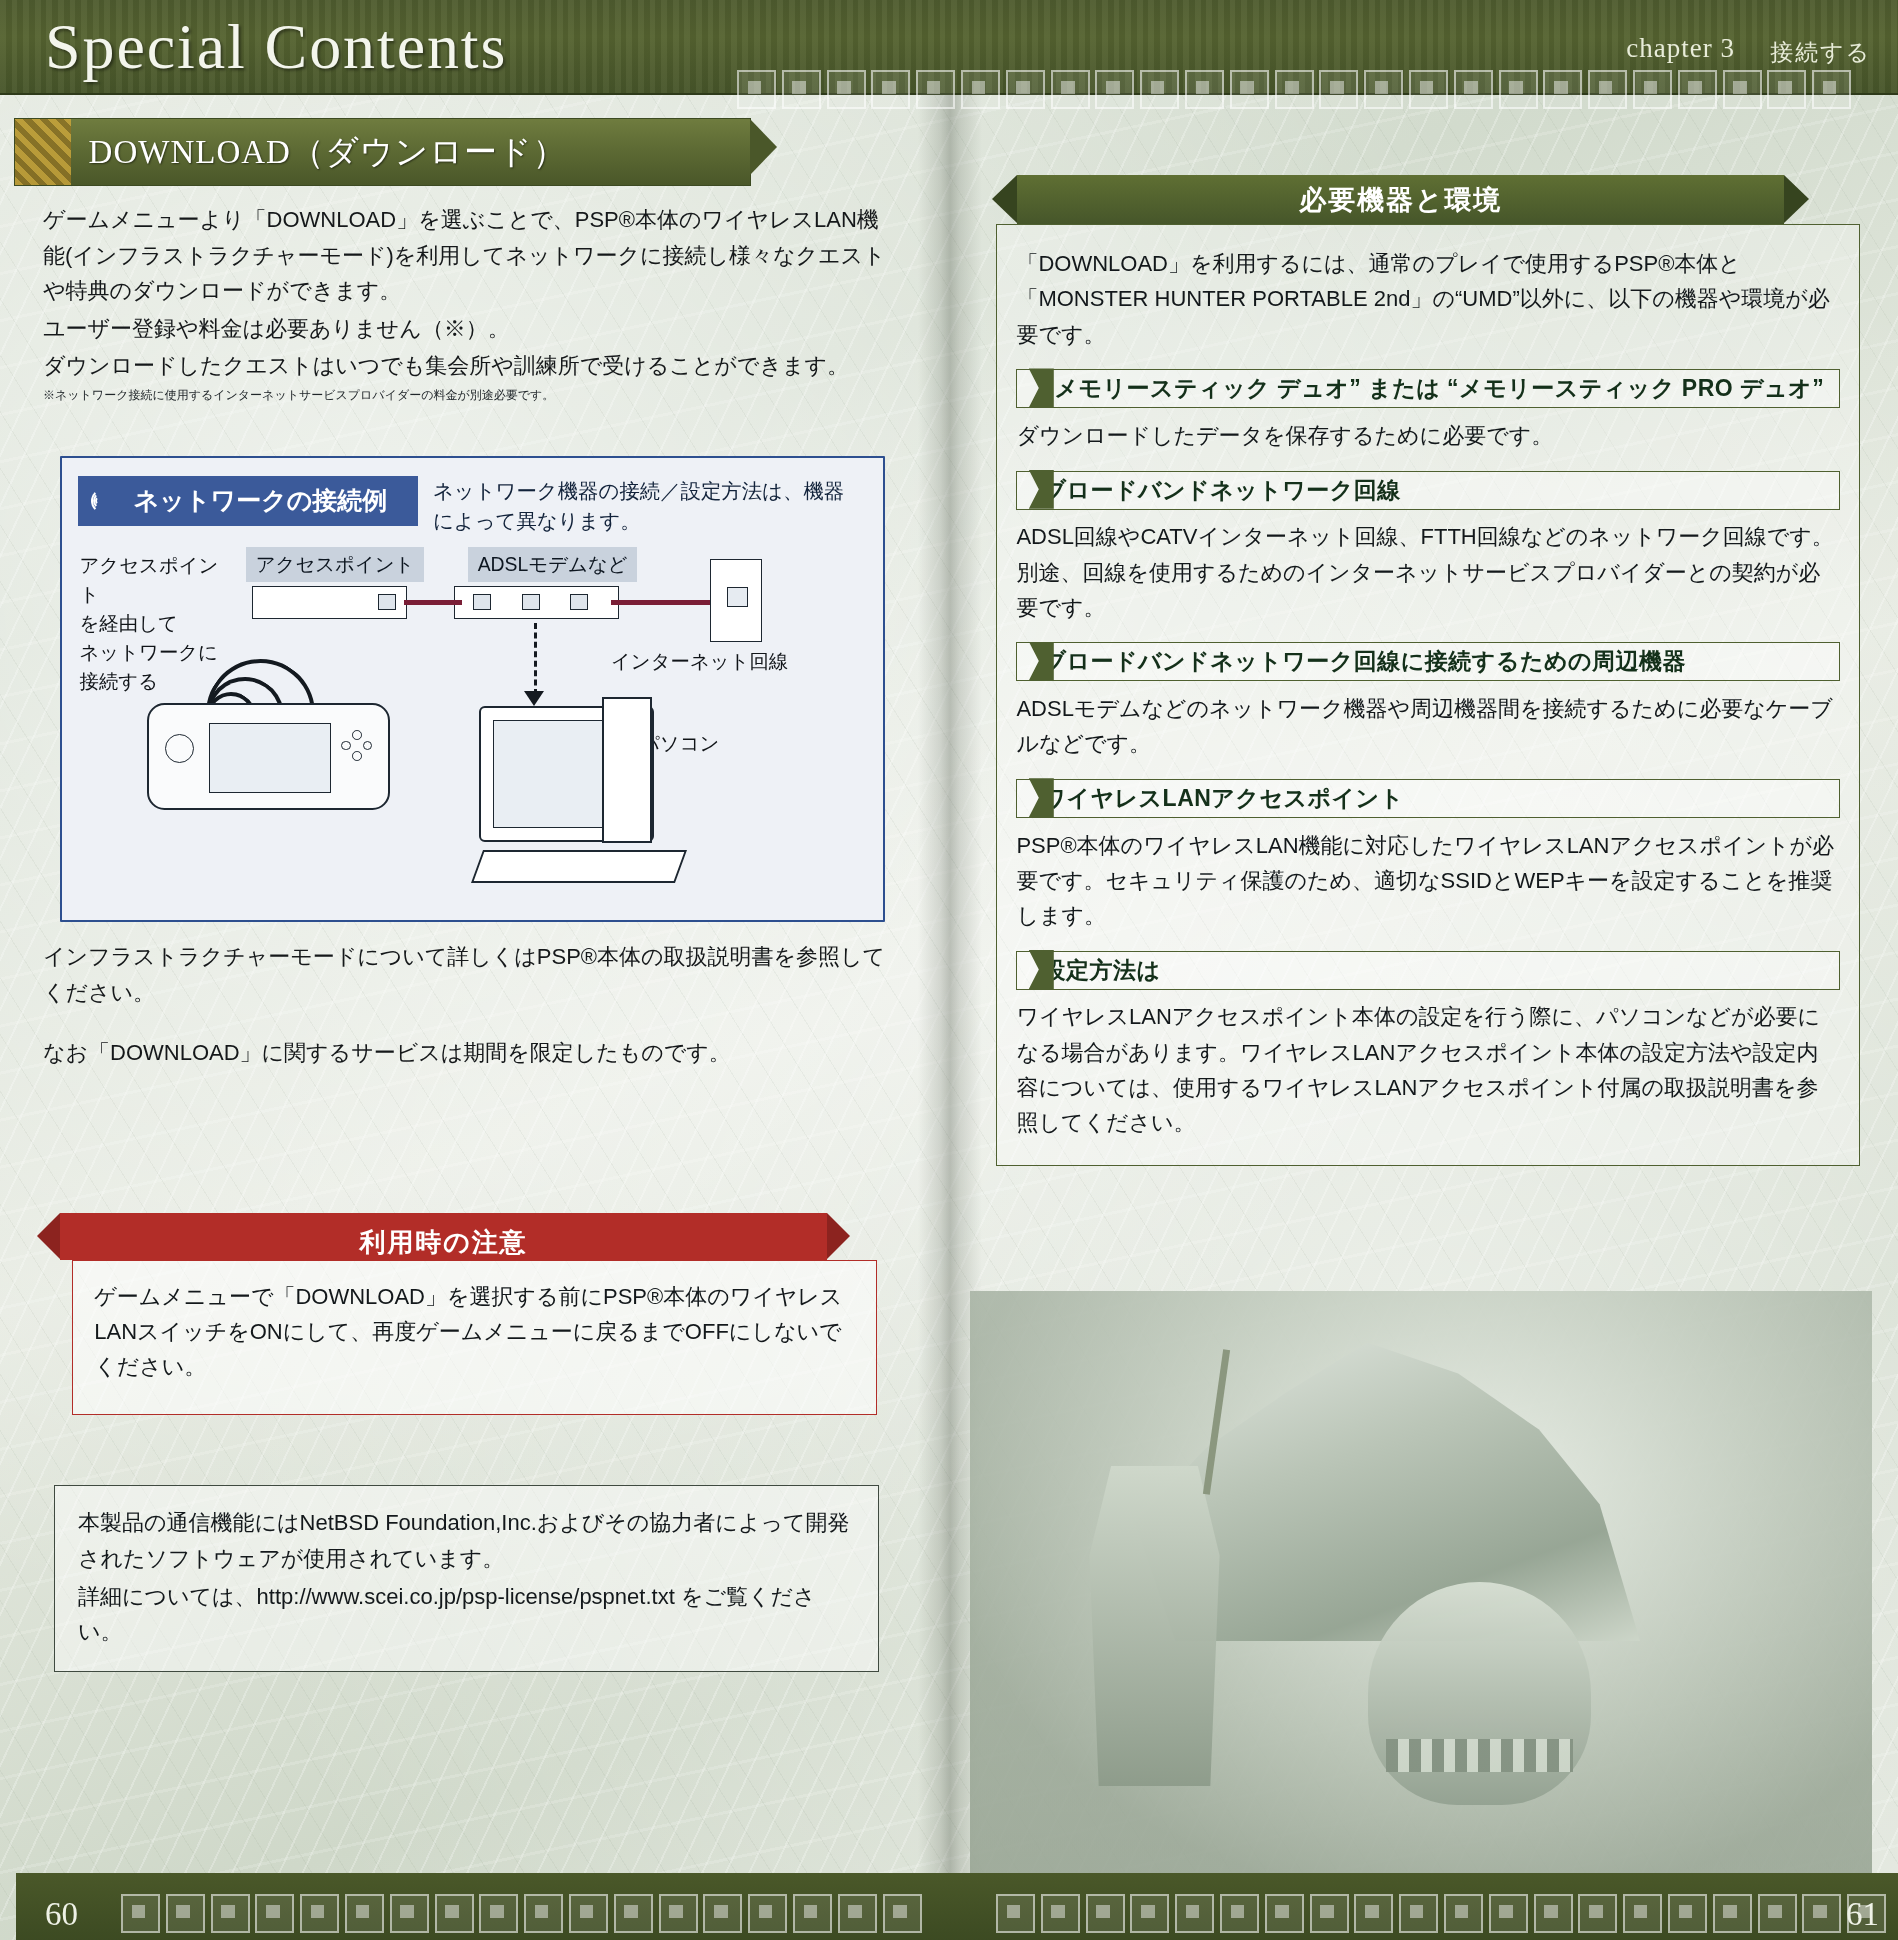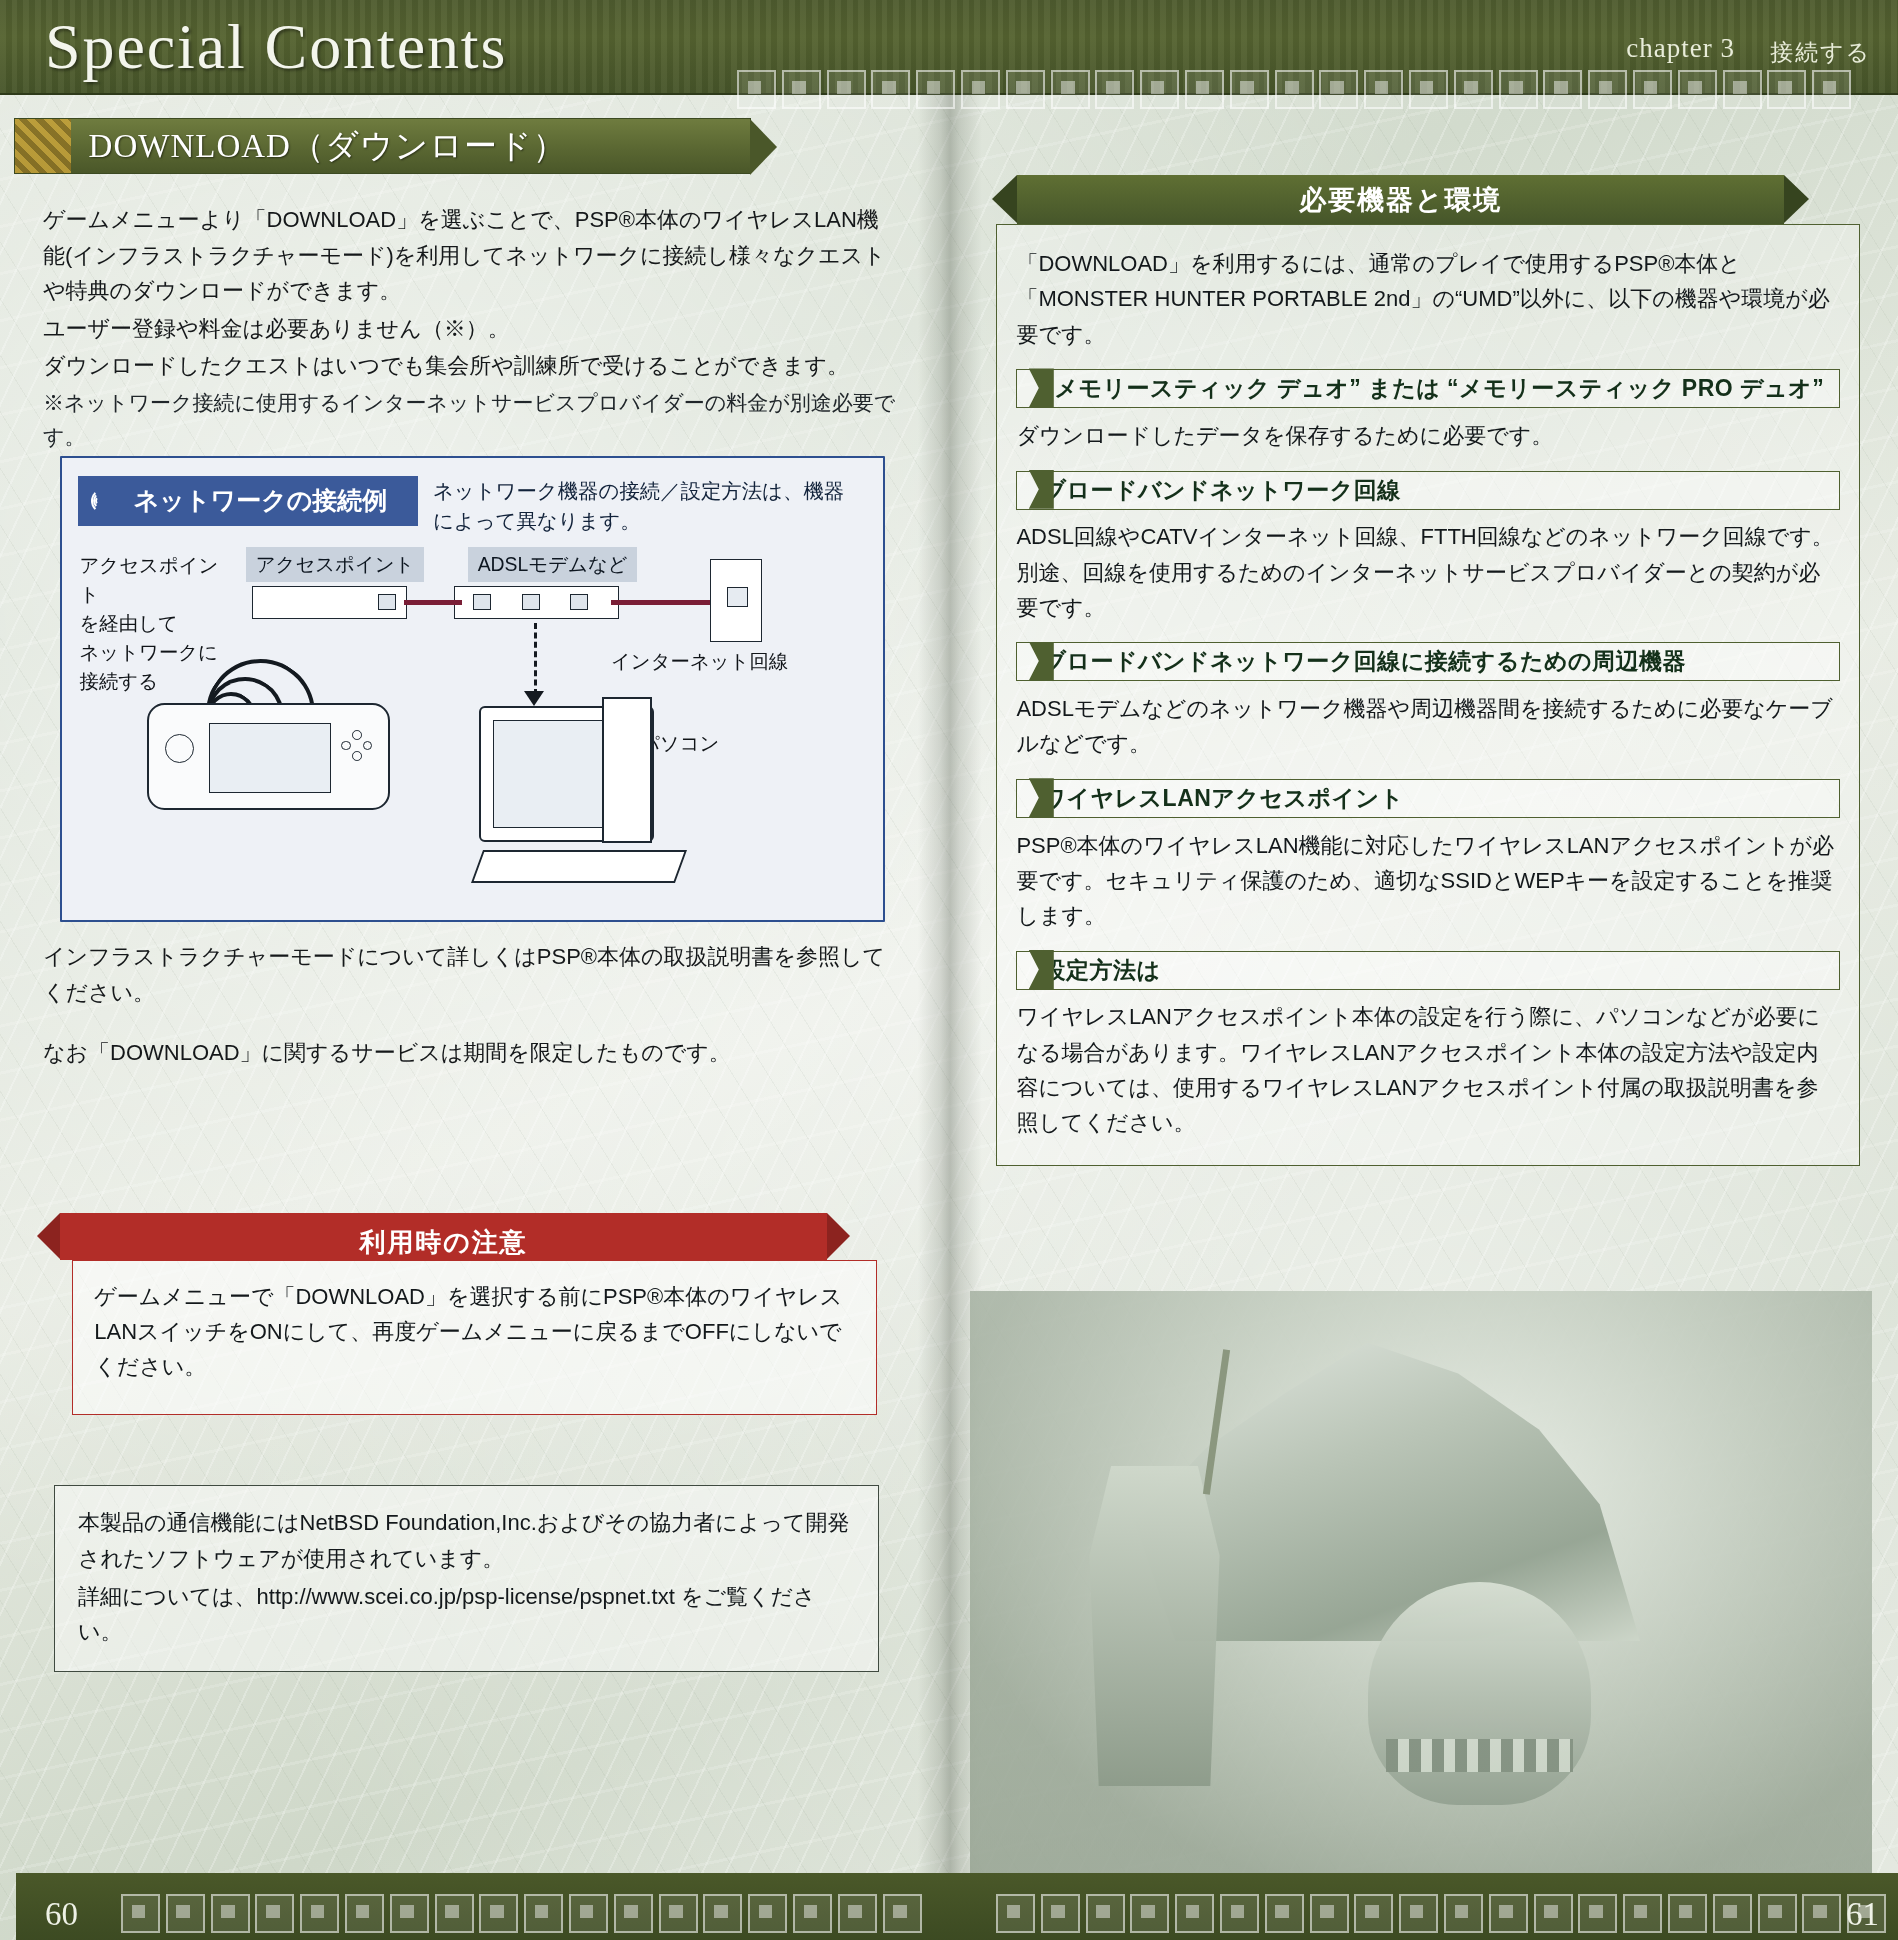--- a/index.html
+++ b/index.html
@@ -76,21 +76,21 @@
   .bottom-chain-left { left:105px; bottom:7.8px; }
   .bottom-chain-right { left:980px; bottom:7.8px; }
   .bottom-band {
     position:absolute; left:16px; bottom:0; width:1898px; height:68px;
     background: linear-gradient(180deg,#4a5829 0%, #3c4a22 100%);
     padding-left: 29px;
   }
 
   
   .ribbon-dl {
-    position:absolute; left:13.6px; top:118px; width:737px; height:56px;
+    position:absolute; left:13.6px; top:118px; width:737px; height:68px;
     background: linear-gradient(180deg,#6f7c3f 0%, #5a6732 55%, #4a5729 100%);
     color:#fff;
     display:flex; align-items:center;
     border:1.9px solid #3c4a22;
   }
   .ribbon-dl:before {
     content:""; position:absolute; left:0; top:0; width:56px; height:100%;
     background: repeating-linear-gradient(45deg,#c9a43a 0 5.8px,#8d7224 5.8px 11.6px);
     opacity:.85;
   }
@@ -99,21 +99,21 @@
     border-top:28px solid transparent; border-bottom:28px solid transparent;
     border-left:27px solid #4a5729;
   }
   .ribbon-dl span {
     margin-left:74px; font-family:"Liberation Serif", serif;
     font-size:33px; letter-spacing:1px; text-shadow:1px 1px 1.9px rgba(0,0,0,.5);
   }
 
   
   .body-text { color:#15181a; line-height:1.62; font-size:22px; }
-  .small-note { font-size:21px; color:#20262a;font-family:Liberation Serif, serif; }
+  .small-note { font-size:12px; color:#20262a;font-family:Liberation Serif, serif; }
 
   .col-left { position:absolute; left:43px; top:202px; width:854px; }
   .col-right { position:absolute; left:996px; top:175px; width:864px; }
 
   p { margin:0 0 1.9px 0; }
 
   
   .diagram-box {
     position:absolute; left:60px; top:456px; width:825px; height:466px;
     border:2.9px solid #2d4f8f; background:#eef1f6; border-radius:1px;

